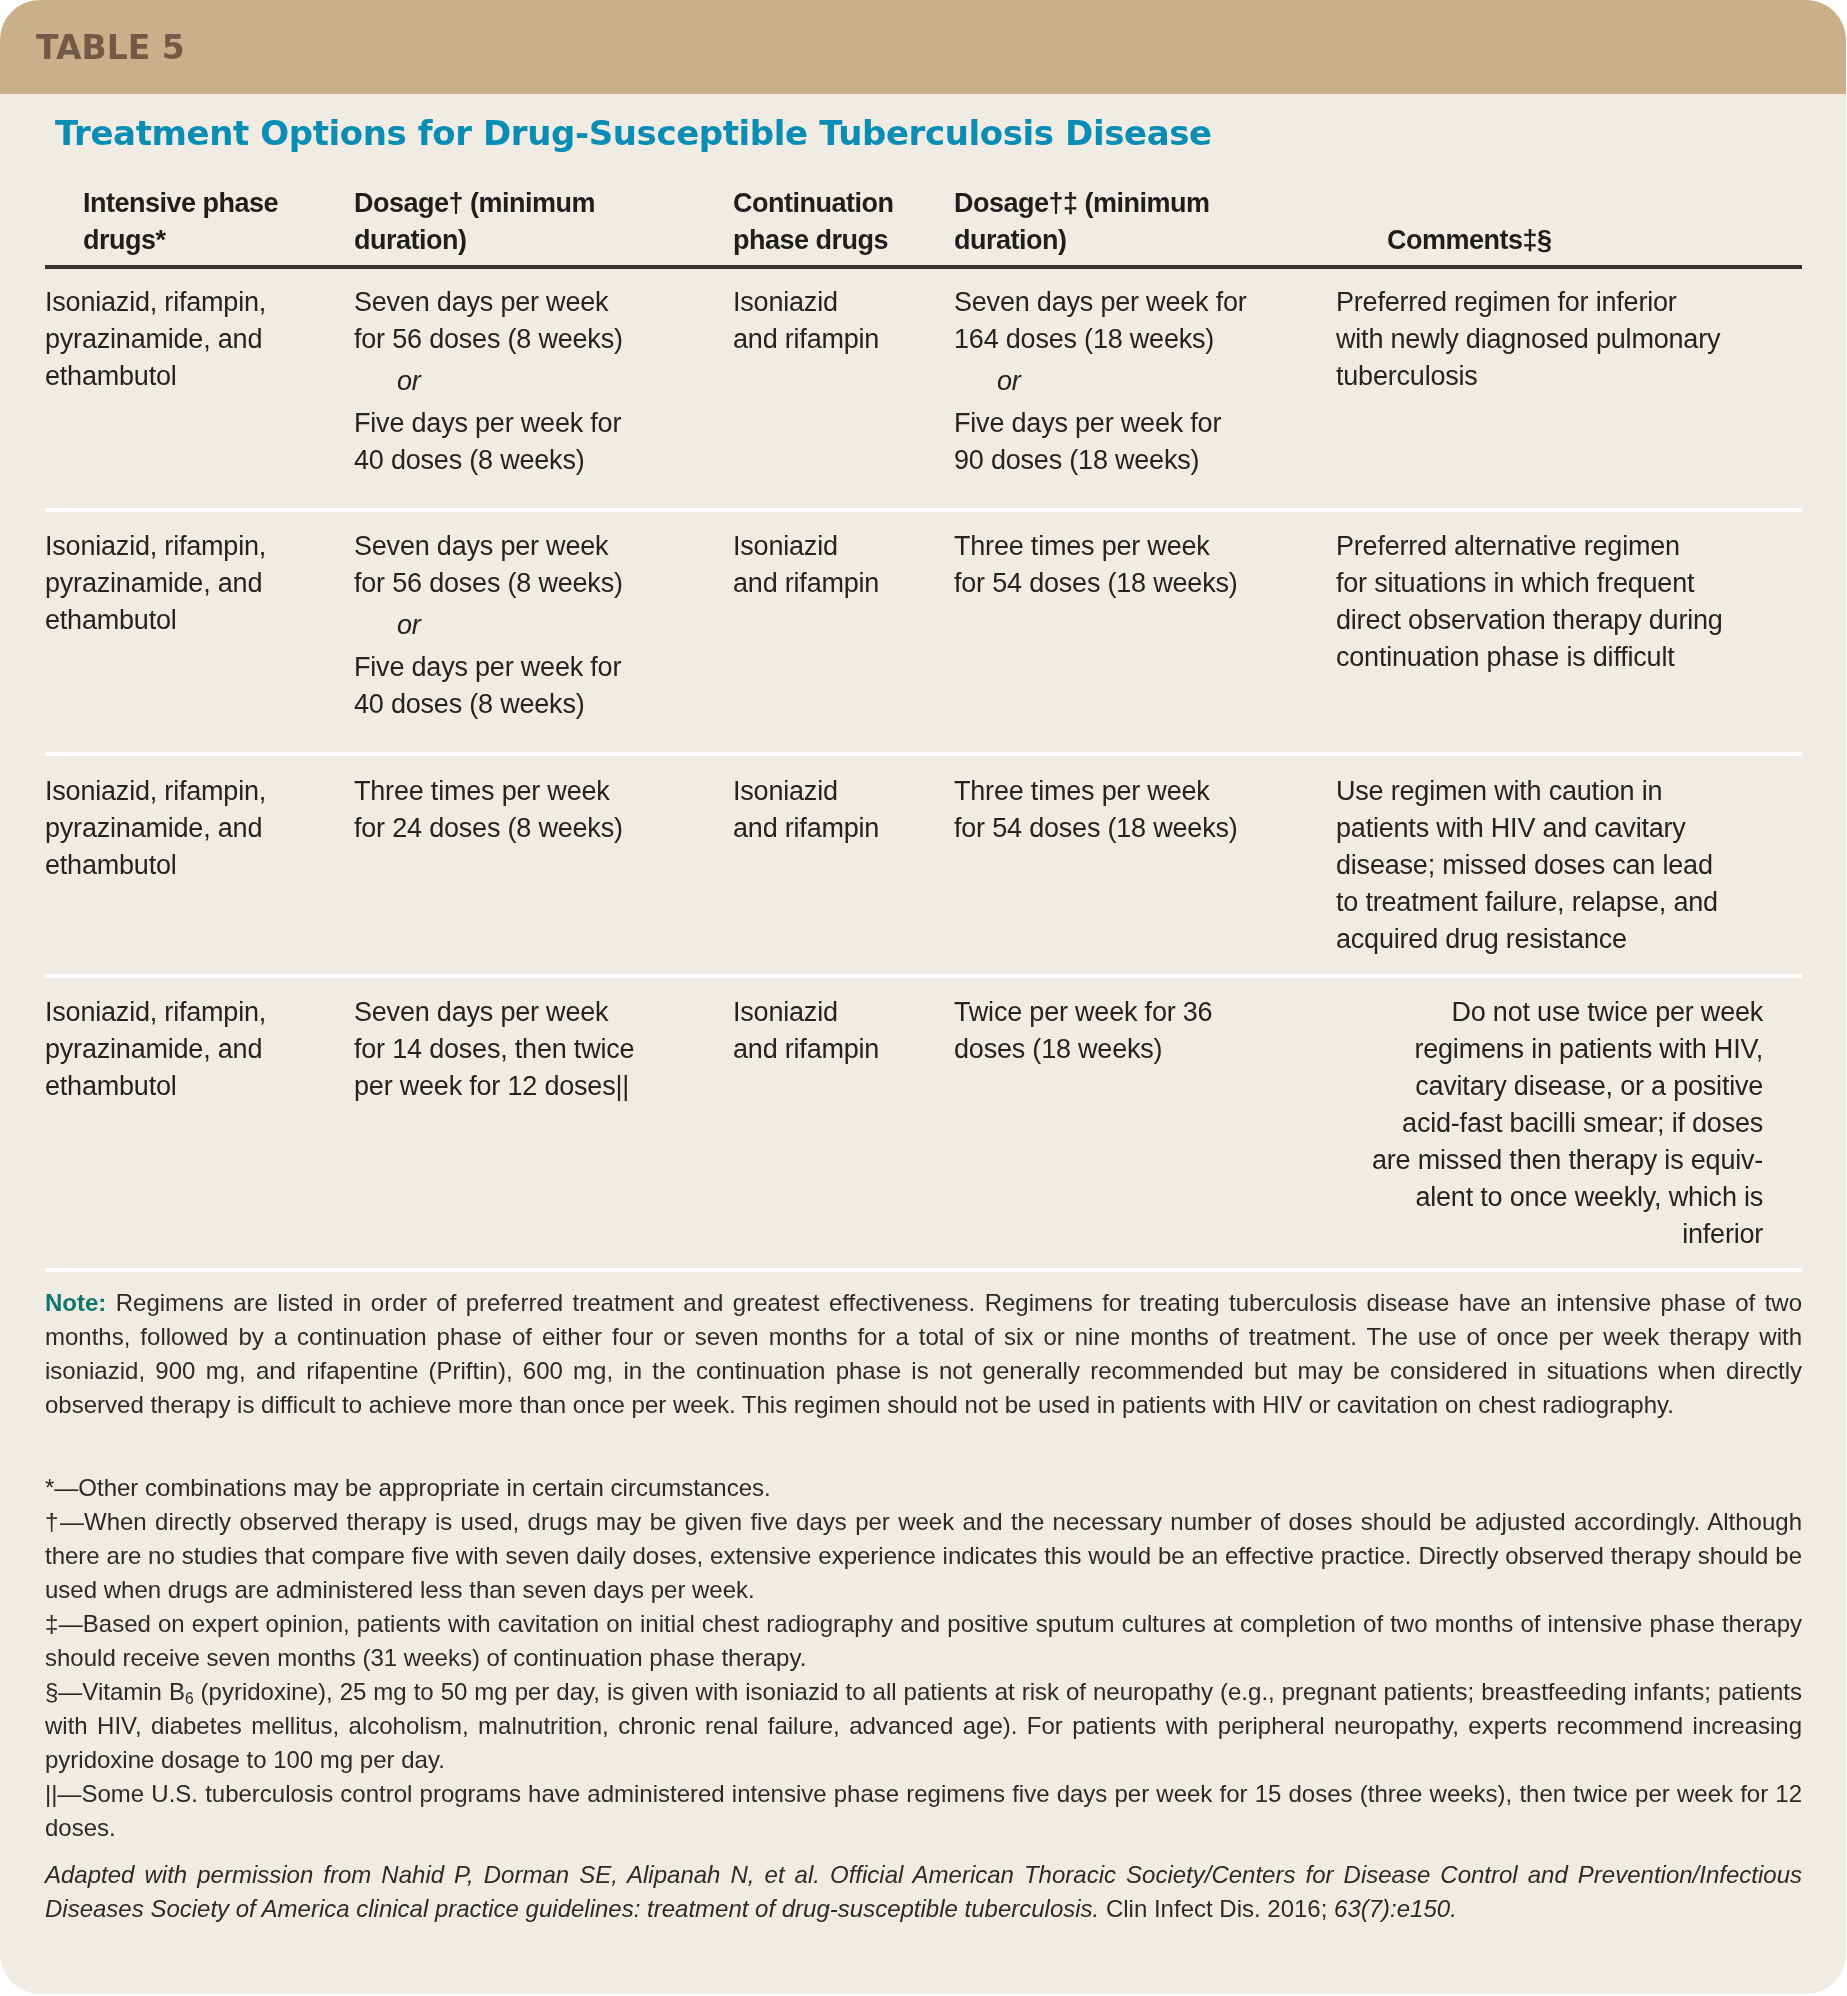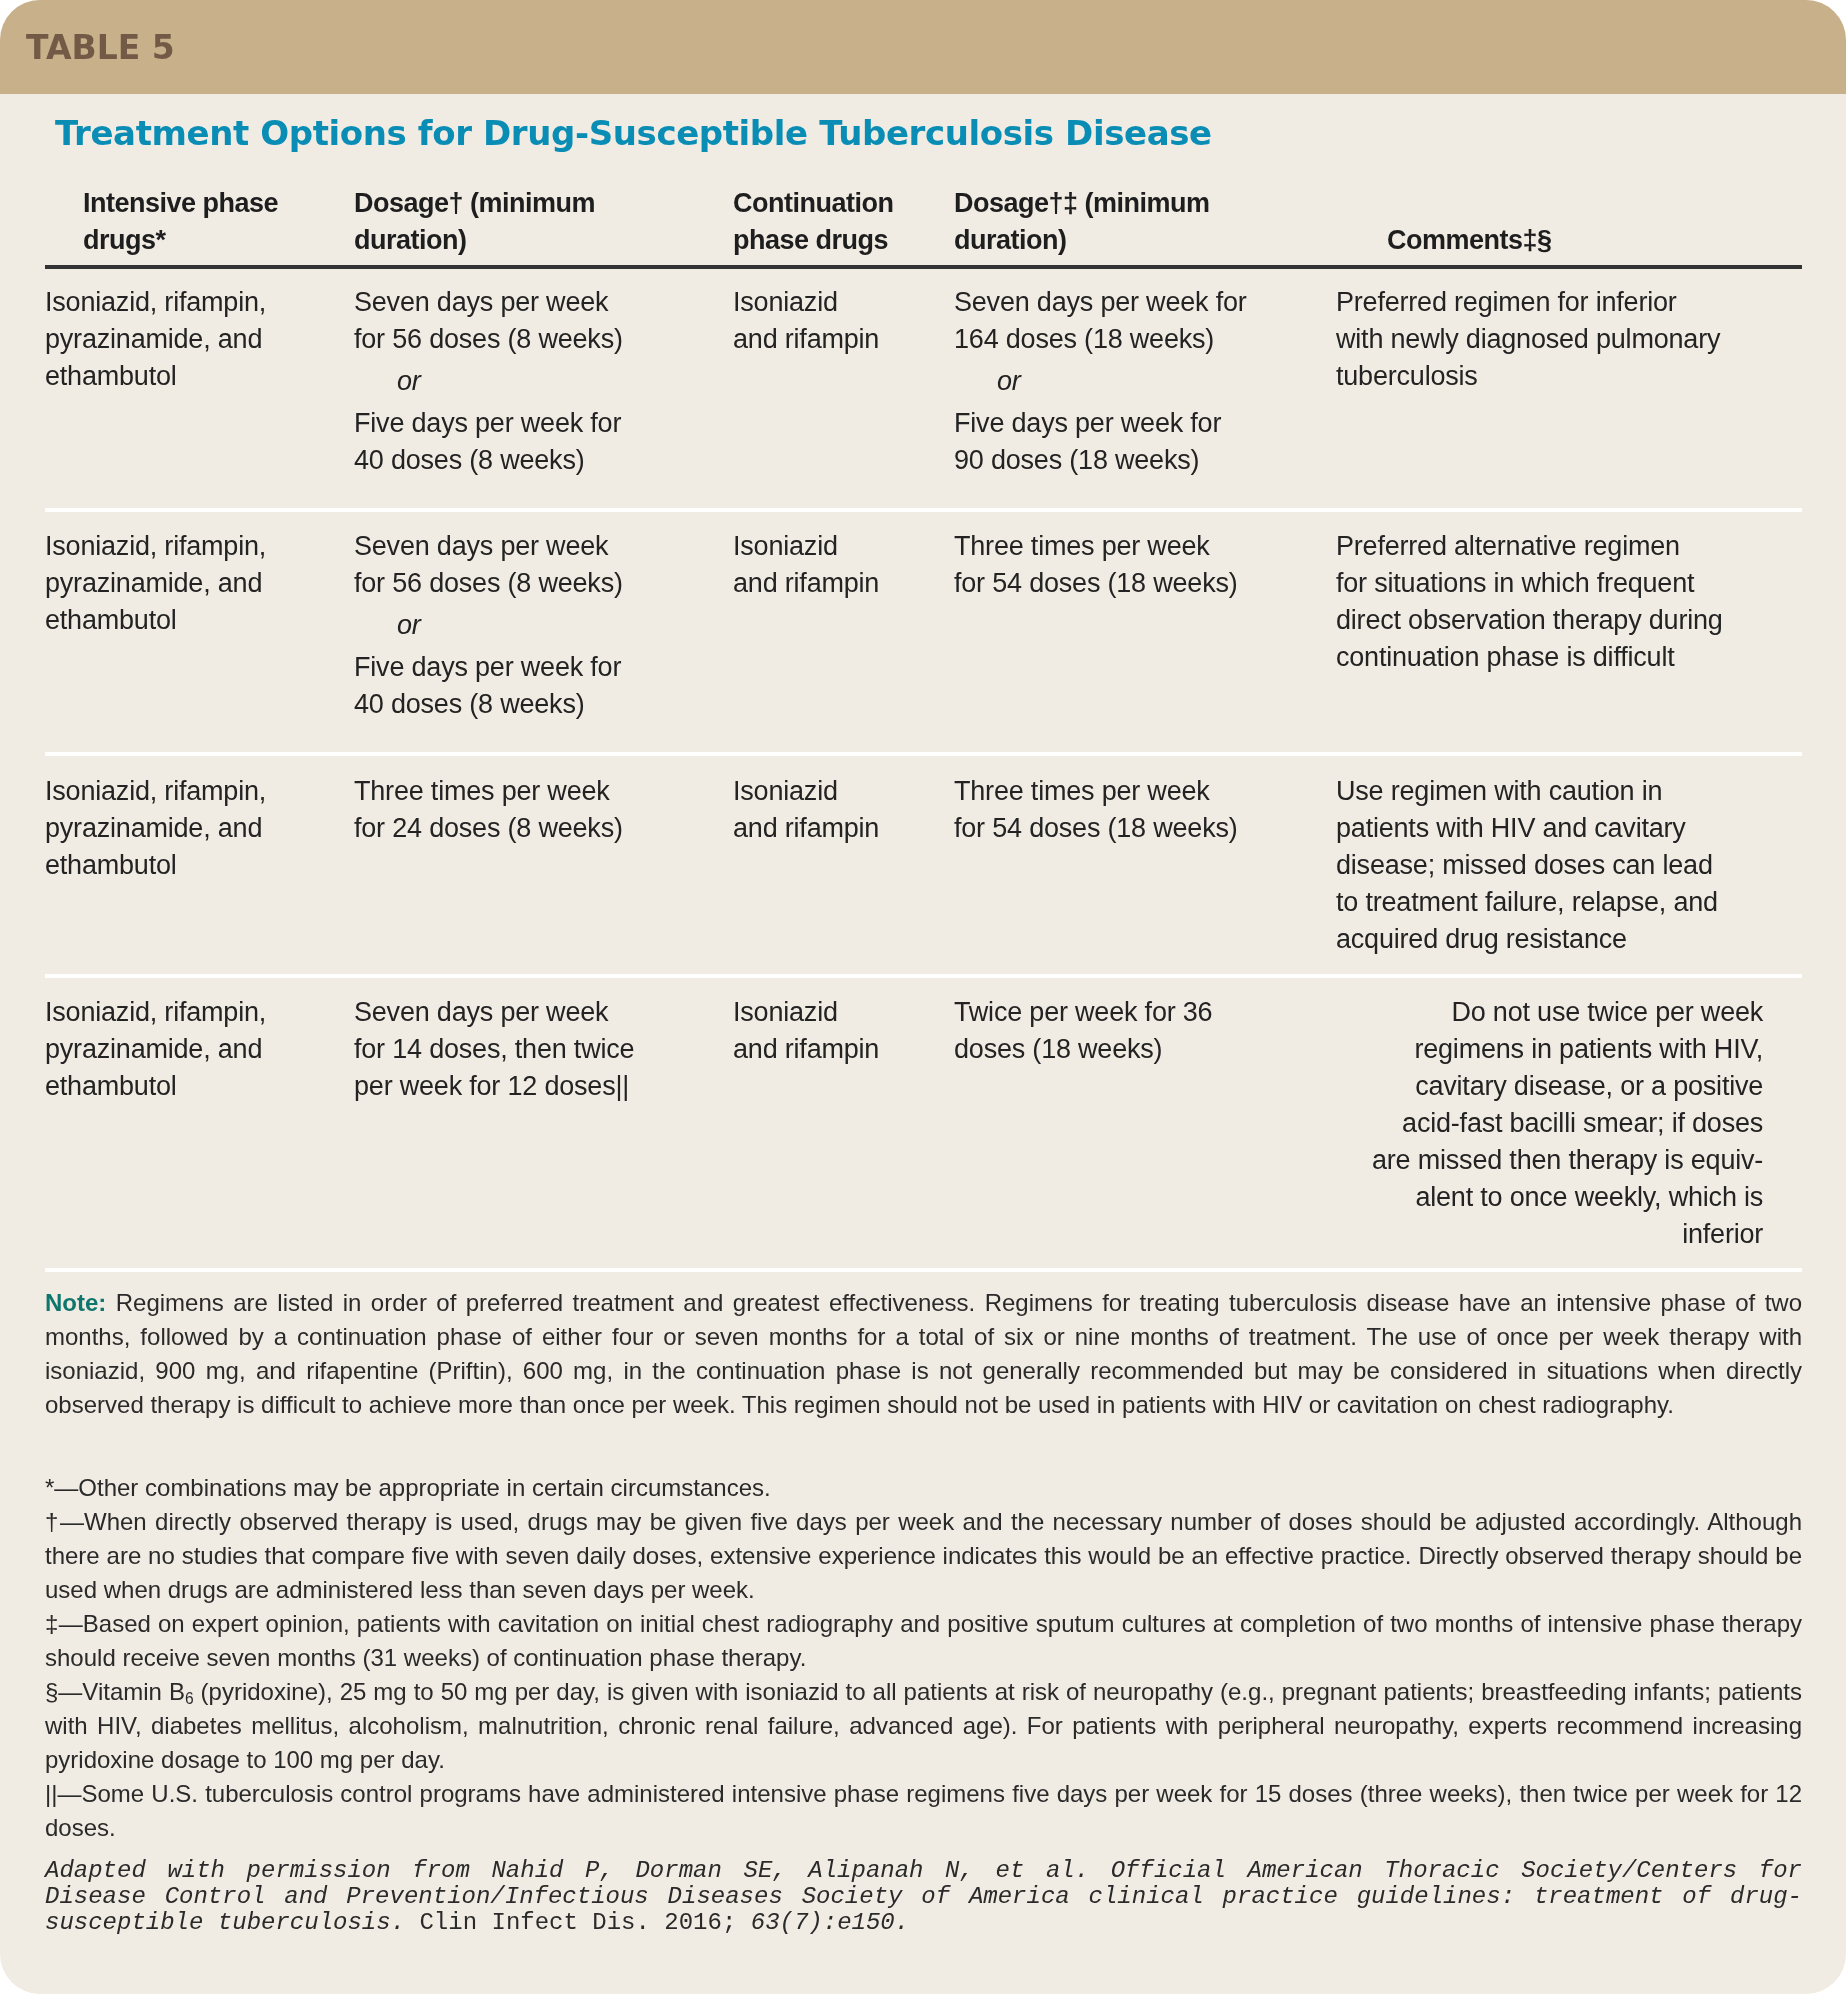--- a/index.html
+++ b/index.html
@@ -7,21 +7,21 @@
   .card {
     position: absolute; left: 0; top: 0; width: 1846px; height: 1994px;
     background: #f1ece3; border-radius: 40px; overflow: hidden;
     font-family: "Liberation Sans", "DejaVu Sans", sans-serif; color: #232323;
   }
   .band {
     position: absolute; left: 0; top: 0; width: 100%; height: 94px;
     background: #c8b08a;
   }
   .band-label {
-    position: absolute; left: 26px; top: 28px; font-size: 33px; font-weight: bold;
+    position: absolute; left: 36px; top: 28px; font-size: 33px; font-weight: bold;
     color: #735a47; letter-spacing: 0px; font-family: "DejaVu Sans", sans-serif;
   }
   .title {
     position: absolute; left: 55px; top: 113px; font-size: 34px; font-weight: bold;
     color: #0a8db5; white-space: nowrap; font-family: "DejaVu Sans", sans-serif;
     letter-spacing: -0.4px;
   }
   .thead {
     position: absolute; left: 45px; top: 177px; width: 1757px; height: 87px;
   }
@@ -49,22 +49,22 @@
   }
   .note b { color: #0f766e; }
   .foot {
     position: absolute; left: 45px; width: 1757px; top: 1471px;
     font-size: 24px; line-height: 34px; color: #2a2a2a;
     font-family: "Liberation Sans", sans-serif;
   }
   .foot p { margin: 0; text-align: justify; }
   .cite {
     position: absolute; left: 45px; width: 1757px; top: 1858px;
-    font-size: 24px; line-height: 26px; color: #2a2a2a; text-align: justify;
-    font-family: Liberation Mono, monospace;
+    font-size: 24px; line-height: 34px; color: #2a2a2a; text-align: justify;
+    font-family: Liberation Sans, sans-serif;
   }
   .cite i { font-style: italic; }
   sub { font-size: 15.6px; vertical-align: -4.3px; line-height: 0; }
 </style>
 </head>
 <body>
 
 <div class="card">
   <div class="band">
     <div class="band-label">TABLE 5</div>

